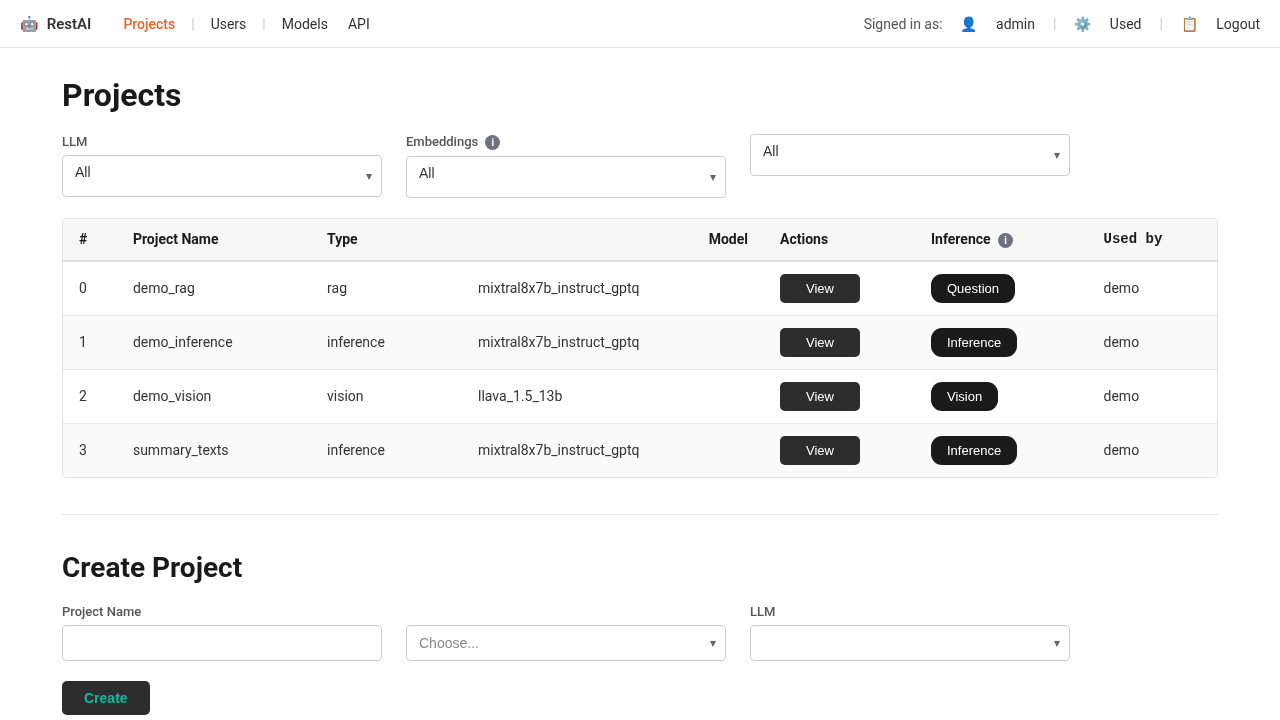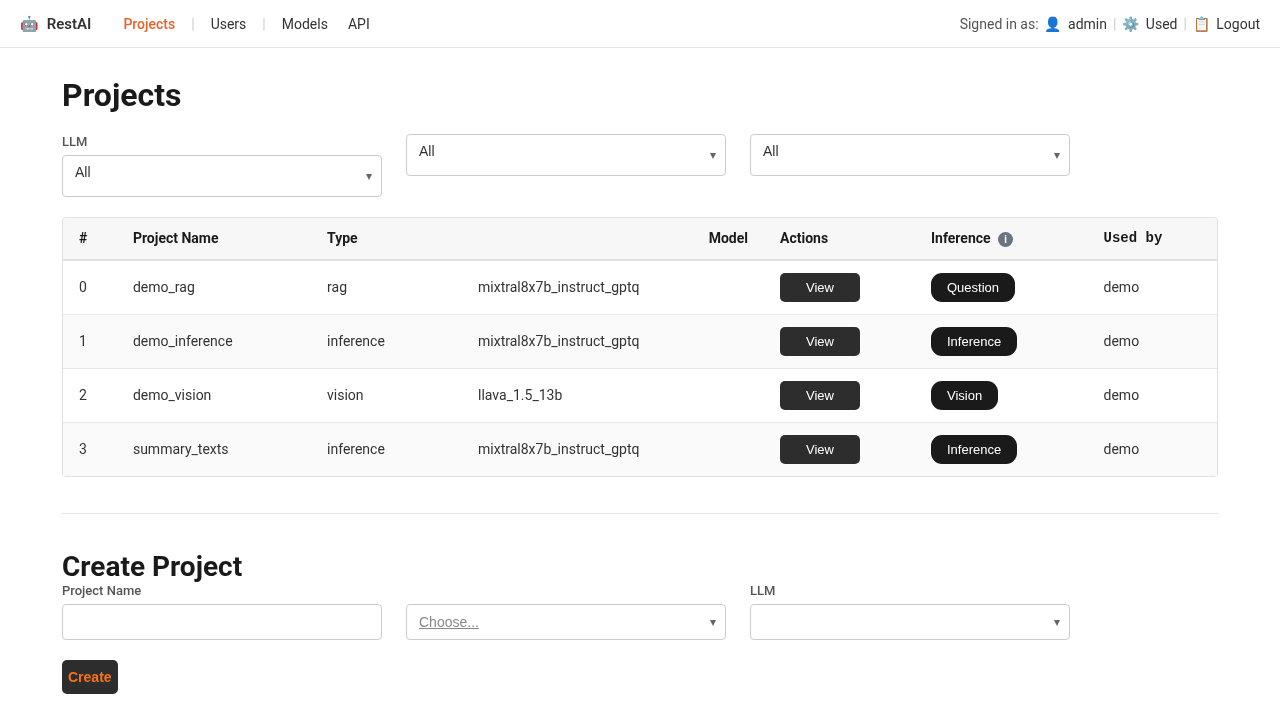--- a/index.html
+++ b/index.html
@@ -5,21 +5,21 @@
     * { box-sizing: border-box; margin: 0; padding: 0; }
     body { font-family: -apple-system, BlinkMacSystemFont, 'Segoe UI', Roboto, sans-serif; font-size: 14px; color: #333; background: #fff; }
     
     
     nav { display: flex; align-items: center; padding: 0 20px; height: 48px; background: #fff; border-bottom: 1px solid #e5e5e5; }
     .nav-logo { display: flex; align-items: center; gap: 8px; margin-right: 24px; font-weight: 600; font-size: 15px; color: #333; }
     .nav-links { display: flex; align-items: center; gap: 4px; }
     .nav-link { padding: 4px 8px; font-size: 14px; color: #333; text-decoration: none; cursor: pointer; }
     .nav-link.active { color: #e8632a; font-weight: 500; }
     .nav-sep { color: #ccc; margin: 0 4px; }
-    .nav-right { margin-left: auto; display: flex; align-items: center; gap: 6px; font-size: 14px; color: #555; }
+    .nav-right { margin-left: auto; display: flex; align-items: center; gap: 18px; font-size: 14px; color: #555; }
     .nav-right-link { color: #333; text-decoration: none; cursor: pointer; display: flex; align-items: center; gap: 3px; }
     .nav-right-sep { color: #ccc; }
 
     
     .main { max-width: 1220px; margin: 0 auto; padding: 28px 32px; }
 
     
     .page-title { font-size: 32px; font-weight: 700; color: #1a1a1a; margin-bottom: 20px; }
 
     
@@ -48,29 +48,29 @@
     .th-inference { width: 160px; }
     .th-usedby { width: 120px; font-family: Liberation Mono, monospace; }
 
     .info-icon { display: inline-flex; align-items: center; justify-content: center; width: 15px; height: 15px; background: #6b7280; border-radius: 50%; color: #fff; font-size: 10px; font-weight: bold; margin-left: 4px; vertical-align: middle; }
 
     
     .btn-view { background: #2d2d2d; color: #fff; border: none; border-radius: 5px; padding: 7px 26px; font-size: 13px; cursor: pointer; font-weight: 500; }
     .btn-inference { background: #1a1a1a; color: #fff; border: none; border-radius: 11px; padding: 7px 16px; font-size: 13px; cursor: pointer; font-weight: 500; }
 
     
-    .section-title { font-size: 28px; font-weight: 700; color: #1a1a1a; }
+    .section-title { font-size: 28px; font-weight: 700; color: #1a1a1a; margin-bottom: 20px; }
     .create-form { display: flex; flex-direction: column; gap: 20px; }
     .create-fields { display: flex; gap: 24px; align-items: flex-end; }
     .form-group { display: flex; flex-direction: column; gap: 6px; }
     .form-label { font-size: 13px; color: #555; font-weight: 500; }
     .form-input { border: 1px solid #ccc; border-radius: 4px; padding: 9px 12px; font-size: 14px; color: #333; width: 320px; outline: none; }
-    .form-select { appearance: none; -webkit-appearance: none; border: 1px solid #ccc; border-radius: 4px; padding: 9px 32px 9px 12px; font-size: 14px; color: #888; background: #fff; cursor: pointer; width: 320px; text-decoration: underline; }
-
-    .btn-create { background: #2d2d2d; color: #f97316; border: none; border-radius: 5px; padding: 9px 6px; font-size: 14px; cursor: pointer; font-weight: 600; align-self: flex-start; }
+    .form-select { appearance: none; -webkit-appearance: none; border: 1px solid #ccc; border-radius: 4px; padding: 9px 32px 9px 12px; font-size: 14px; color: #888; background: #fff; cursor: pointer; width: 320px; }
+
+    .btn-create { background: #2d2d2d; color: #14b8a6; border: none; border-radius: 5px; padding: 9px 22px; font-size: 14px; cursor: pointer; font-weight: 600; align-self: flex-start; }
 
     
     .divider { border: none; border-top: 1px solid #e5e5e5; margin: 8px 0 36px; }
   </style>
 </head>
 <body>
 
 <nav>
   <div class="nav-logo">
     <span>🤖</span>
@@ -104,20 +104,24 @@
   <div class="filters">
     <div class="filter-group">
       <label class="filter-label">LLM</label>
       <div class="select-wrapper">
         <select class="filter-select">
           <option>All</option>
         </select>
       </div>
     </div>
     <div class="filter-group">
+      <label class="filter-label">
+        <span>Embeddings</span>
+        <span class="info-icon">i</span>
+      </label>
       <div class="select-wrapper">
         <select class="filter-select">
           <option>All</option>
         </select>
       </div>
     </div>
     <div class="filter-group">
       <div class="select-wrapper">
         <select class="filter-select">
           <option>All</option>

